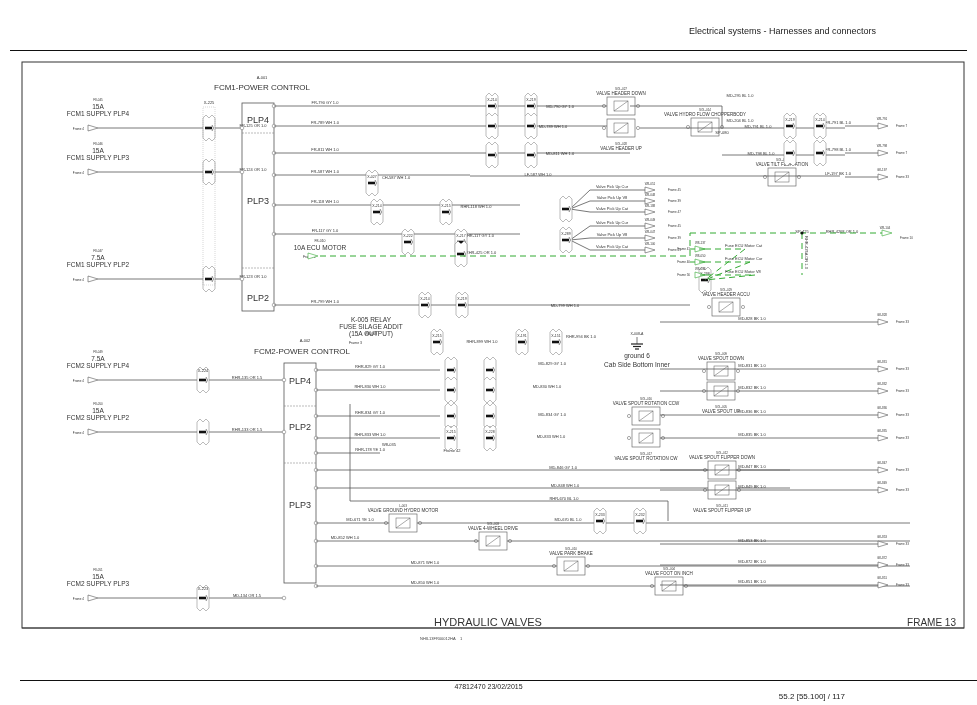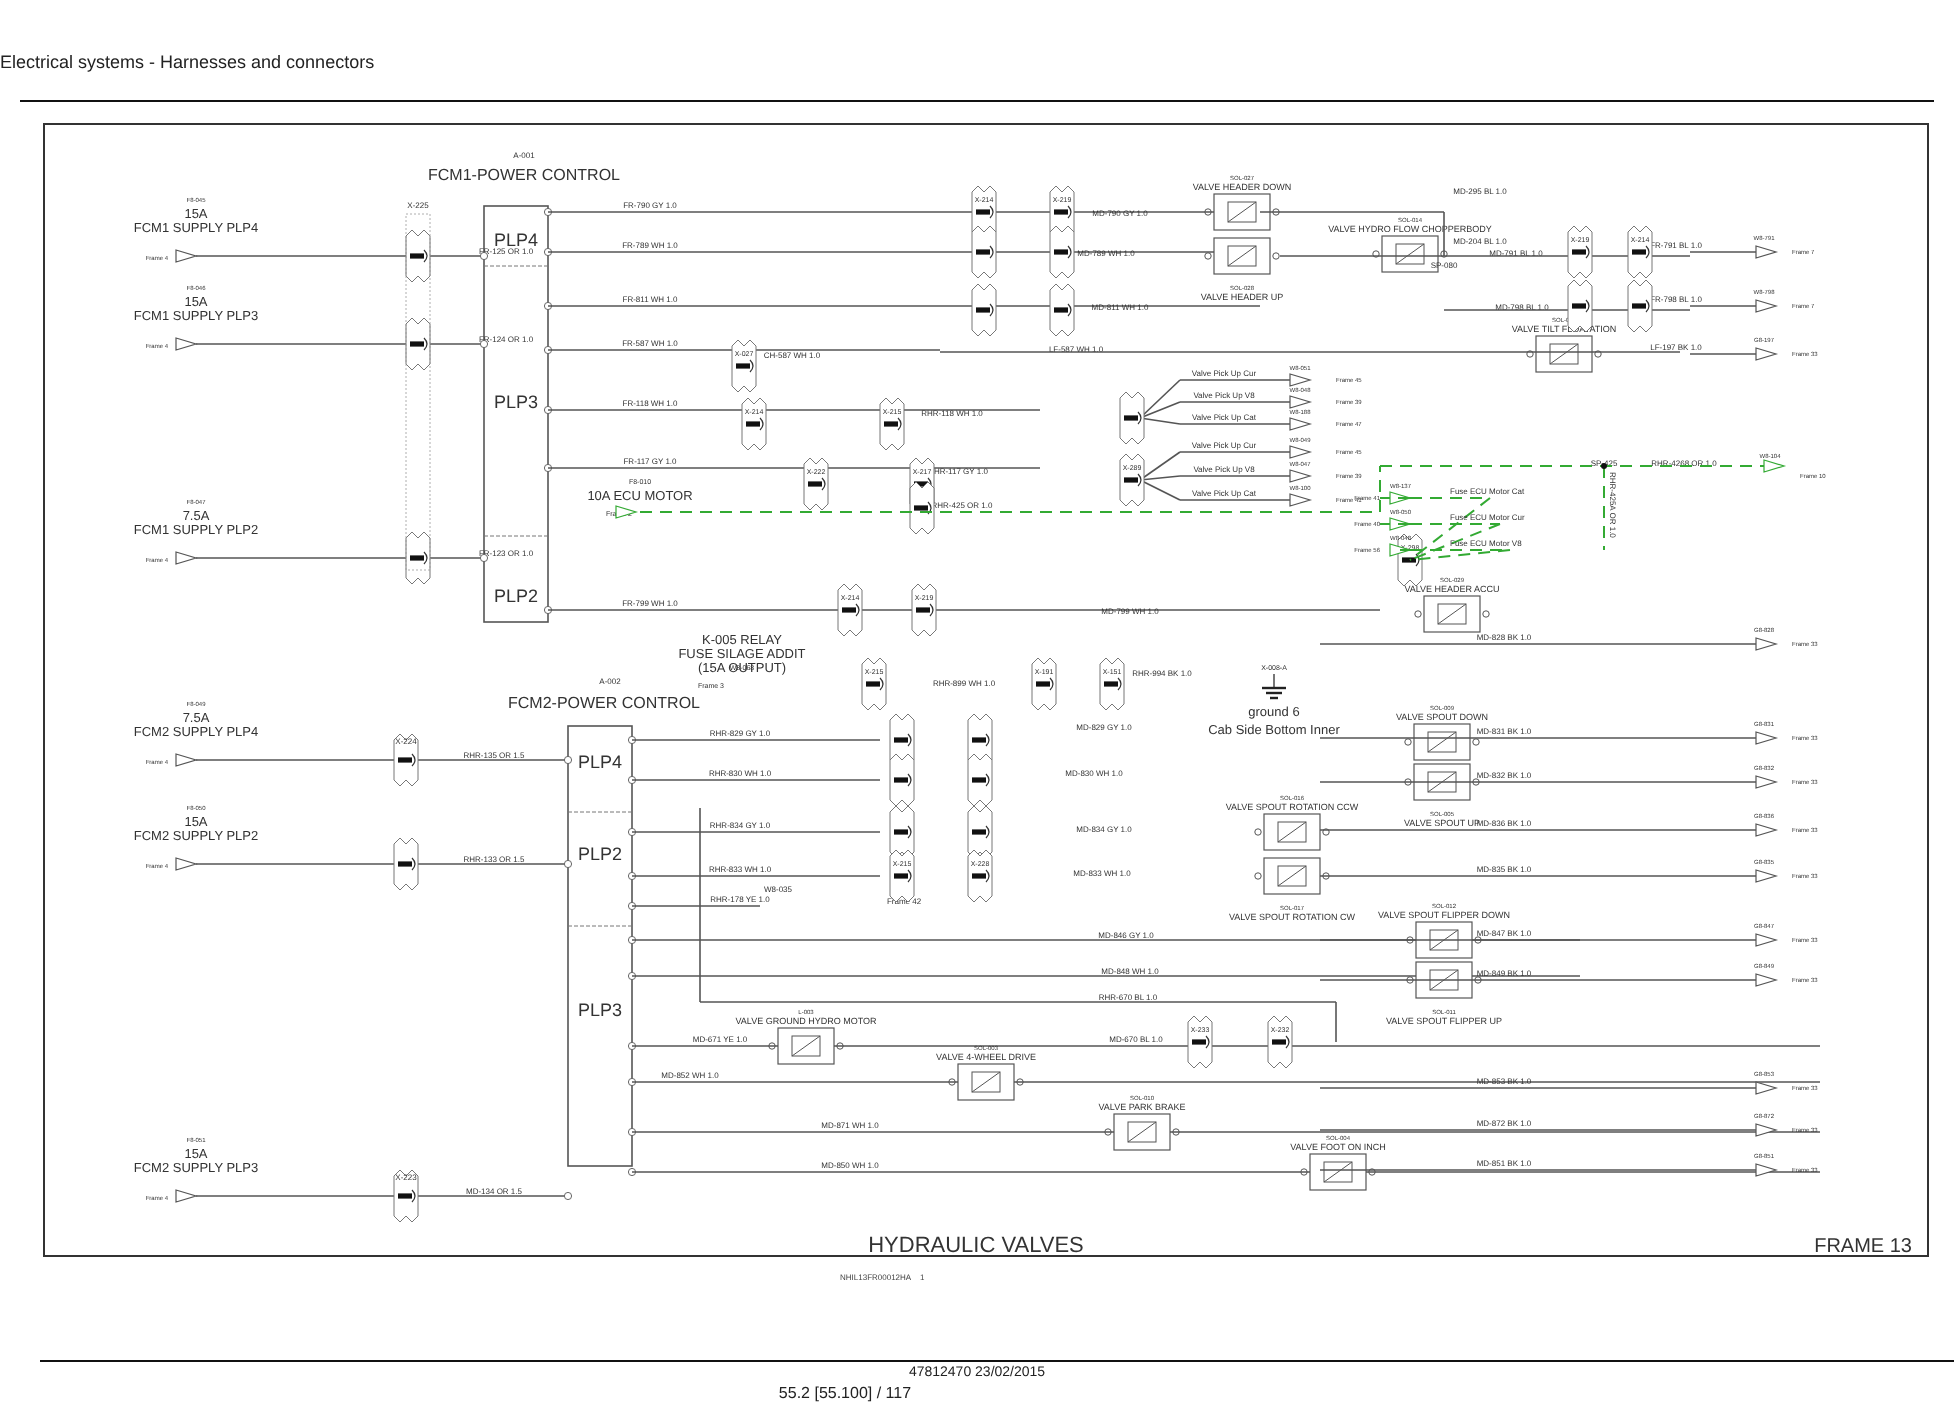--- a/index.html
+++ b/index.html
@@ -1,21 +1,21 @@
 <!DOCTYPE html>
 <html><head>
 <meta charset="utf-8">
 <style>
   html,body{margin:0;padding:0;background:#fff;}
   body{width:977px;height:705px;position:relative;overflow:hidden;font-family:"Liberation Sans",sans-serif;color:#222;}
-  .hdr{position:absolute;left:0;top:26px;width:876px;text-align:left;font-size:9px;color:#222;}
+  .hdr{position:absolute;left:0;top:26px;width:876px;text-align:right;font-size:9px;color:#222;}
   .hdr-rule{position:absolute;left:10px;top:50px;width:957px;height:1px;background:#111;}
   .foot-rule{position:absolute;left:20px;top:680px;width:957px;height:1px;background:#111;}
   .foot1{position:absolute;left:0;top:683px;width:977px;text-align:center;font-size:7px;}
-  .foot2{position:absolute;left:0;top:692px;width:845px;text-align:center;font-size:8px;}
+  .foot2{position:absolute;left:0;top:692px;width:845px;text-align:right;font-size:8px;}
   .docid{position:absolute;left:420px;top:636px;font-size:4px;color:#444;}
   svg{position:absolute;left:0;top:0;}
   .w{stroke:#555;stroke-width:0.8;fill:none;}
   .wg{stroke:#3a3;stroke-width:1;fill:none;stroke-dasharray:6,4;}
   .t{font-family:"Liberation Sans",sans-serif;fill:#333;}
 </style>
 </head>
 <body>
 
 <div class="hdr">Electrical systems - Harnesses and connectors</div>

